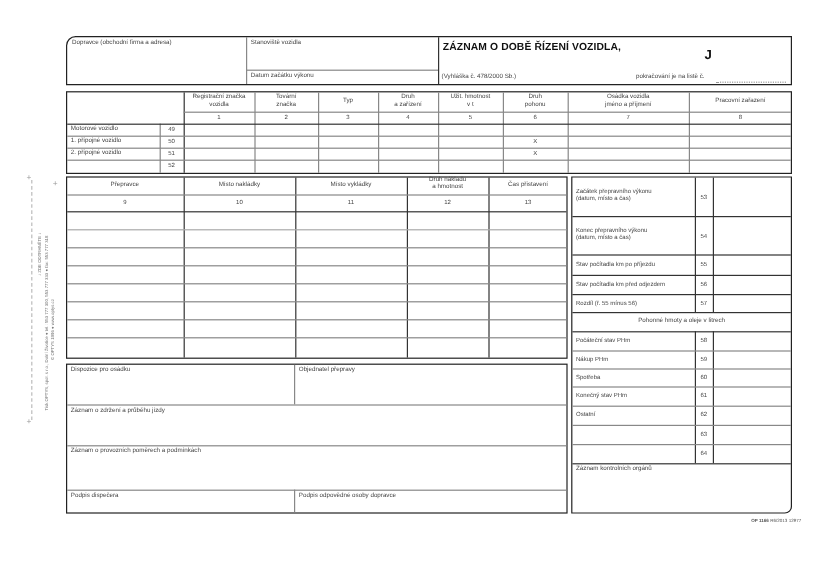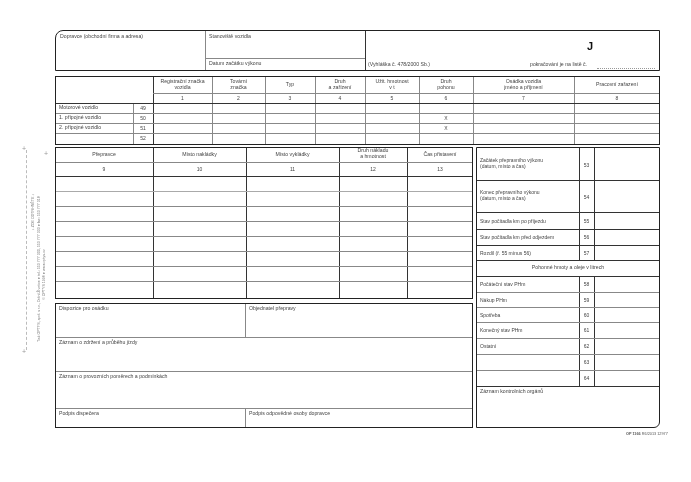--- a/index.html
+++ b/index.html
@@ -35,20 +35,21 @@
 <div class="abs box" style="left:55px; top:30px; width:605px; height:41px; border-radius:8px 0 0 0;"></div>
 <div class="vl" style="left:205px; top:31px; height:39px;"></div>
 <div class="vdk" style="left:365px; top:31px; height:39px;"></div>
 <div class="hl" style="left:205px; top:58px; width:160px;"></div>
 
 <div class="abs lbl" style="left:60px; top:34px;">Dopravce (obchodní firma a adresa)</div>
 <div class="abs lbl" style="left:209px; top:34px;">Stanoviště vozidla</div>
 <div class="abs lbl" style="left:209px; top:61px;">Datum začátku výkonu</div>
 
 <div class="abs title" style="left:369px; top:34px;">
+  <div>ZÁZNAM O DOBĚ ŘÍZENÍ VOZIDLA,</div>
 </div>
 <div class="abs jmark" style="left:587px; top:40px;">J</div>
 <div class="abs lbl" style="left:368px; top:62px;">(Vyhláška č. 478/2000 Sb.)</div>
 <div class="abs lbl" style="left:530px; top:62px;">pokračování je na listě č.</div>
 <div class="hl" style="left:597px; top:68px; width:58px; border-top:1px dotted #999;"></div>
 
 <div class="abs box" style="left:55px; top:76px; width:605px; height:69px;"></div>
 
 <div class="vdk" style="left:153px; top:77px; height:67px;"></div>
 <div class="vl" style="left:133px; top:103px; height:41px;"></div>

